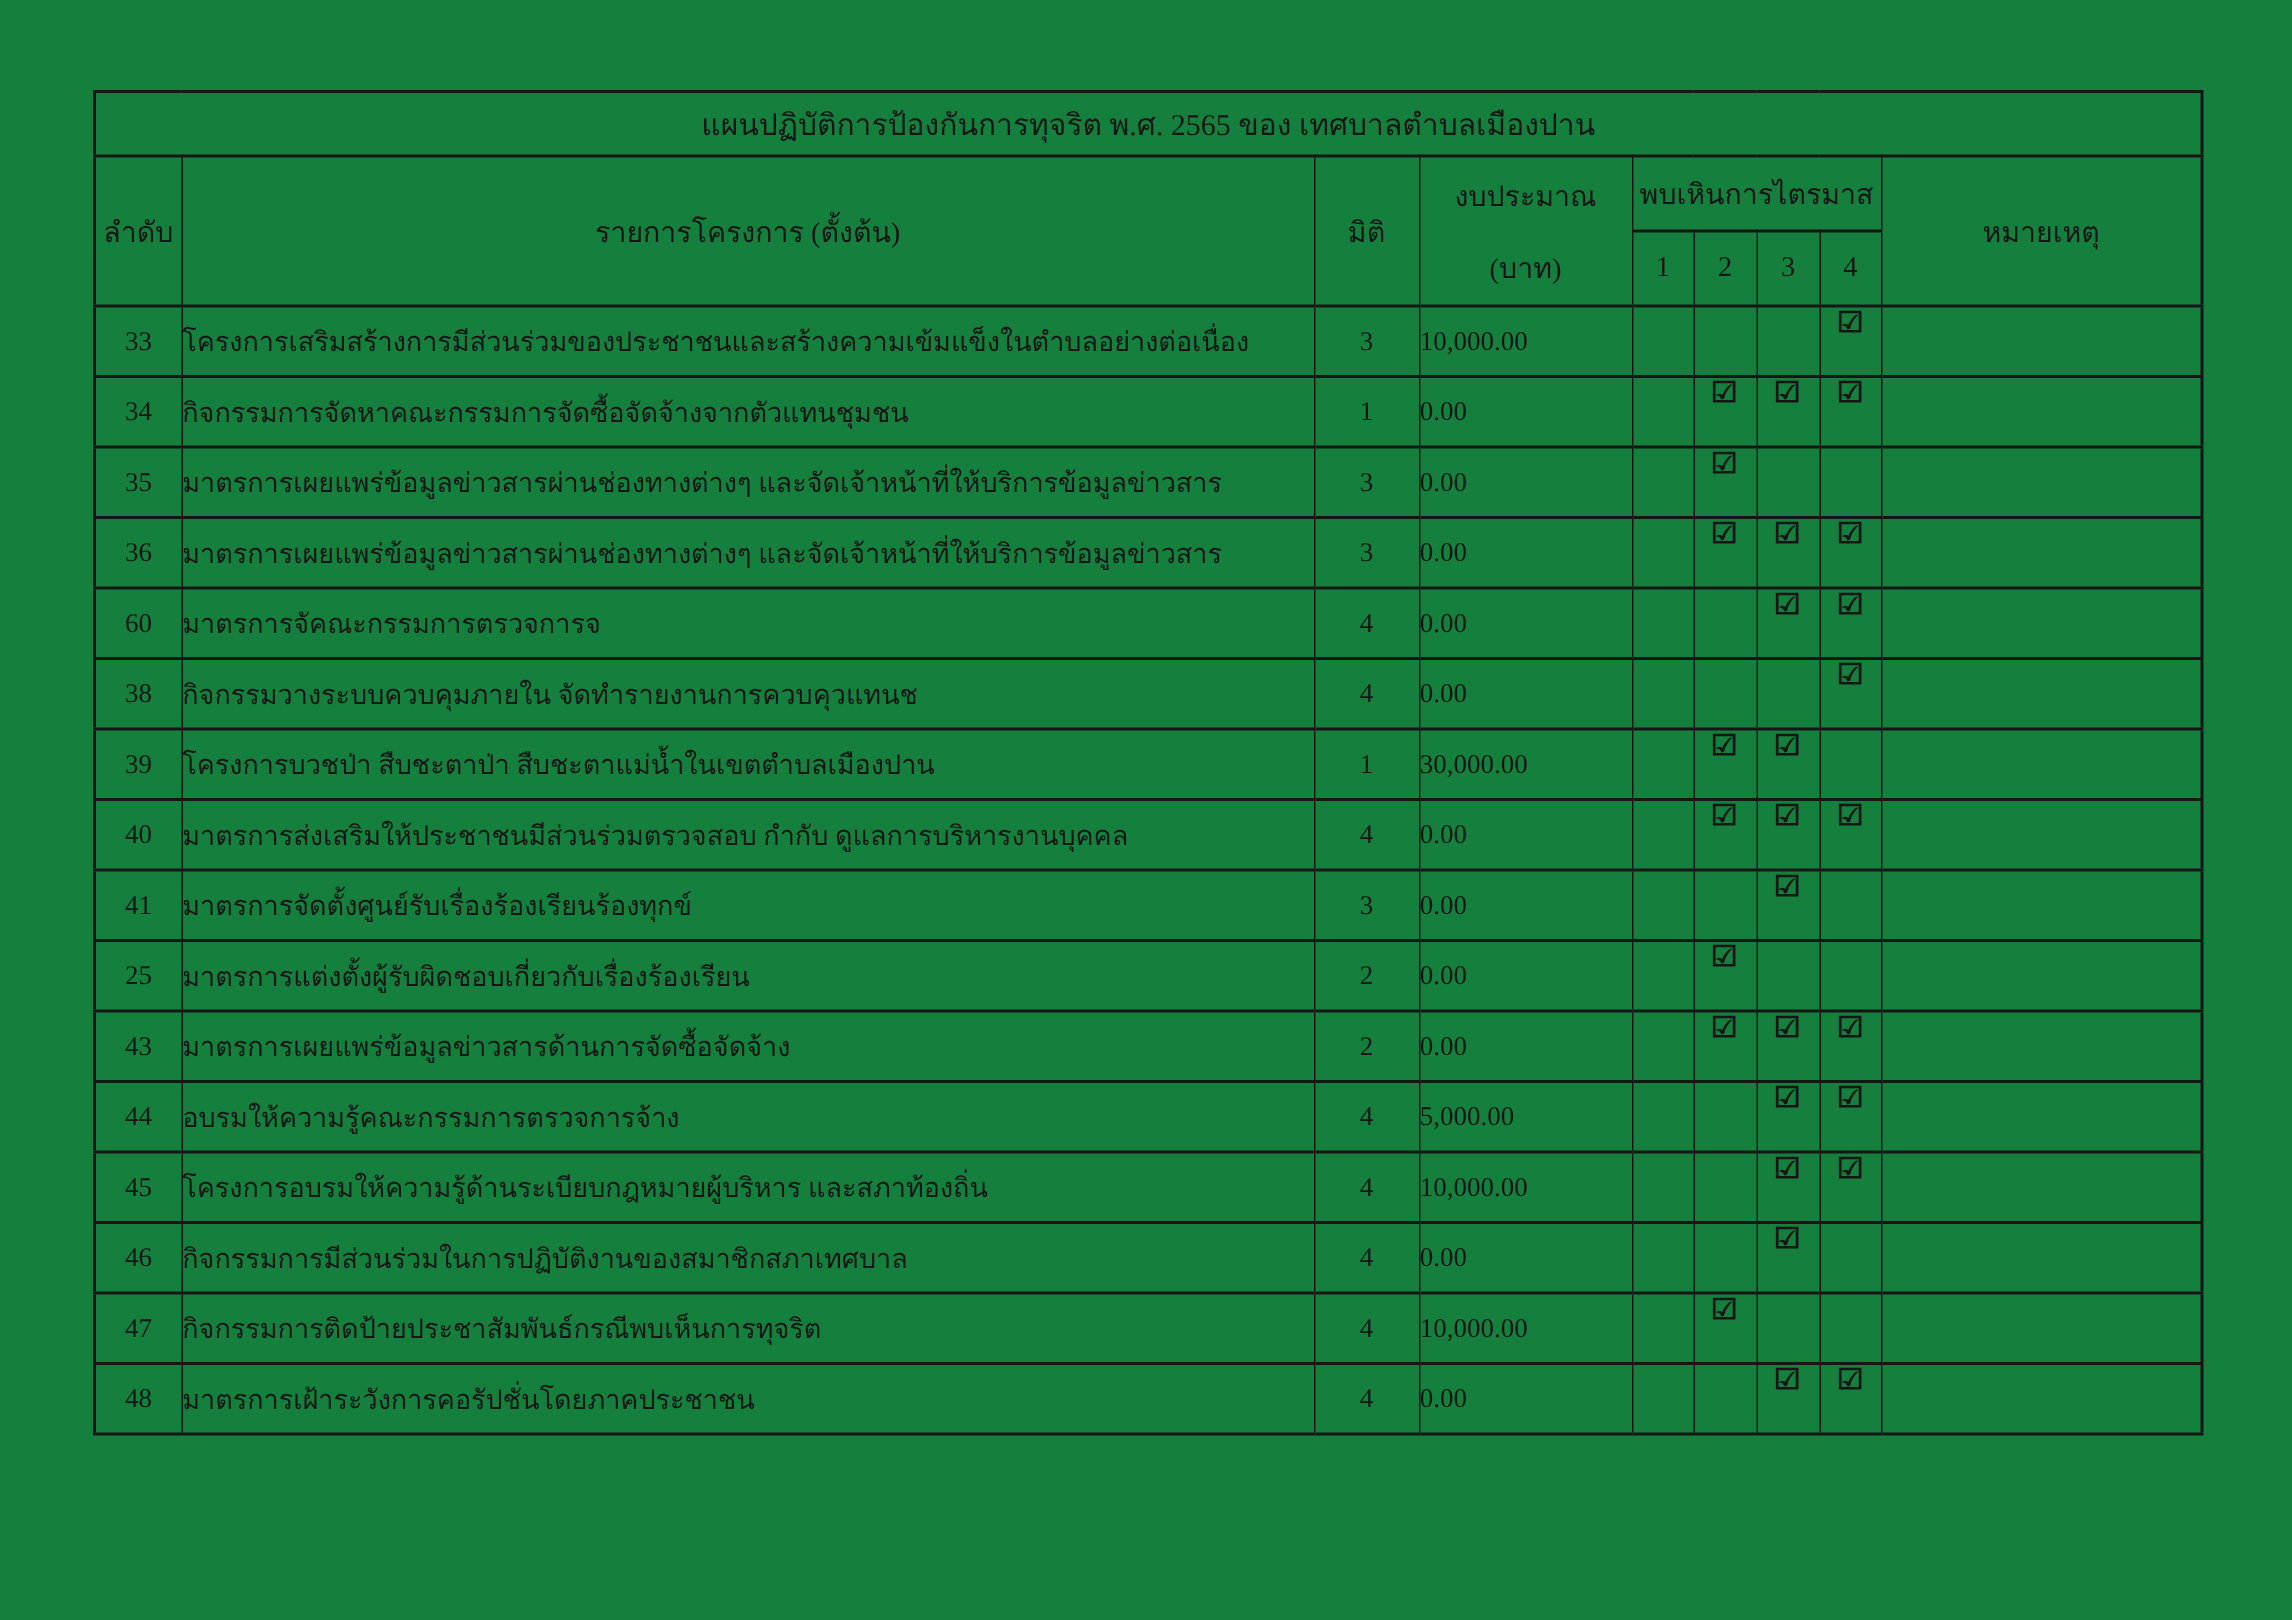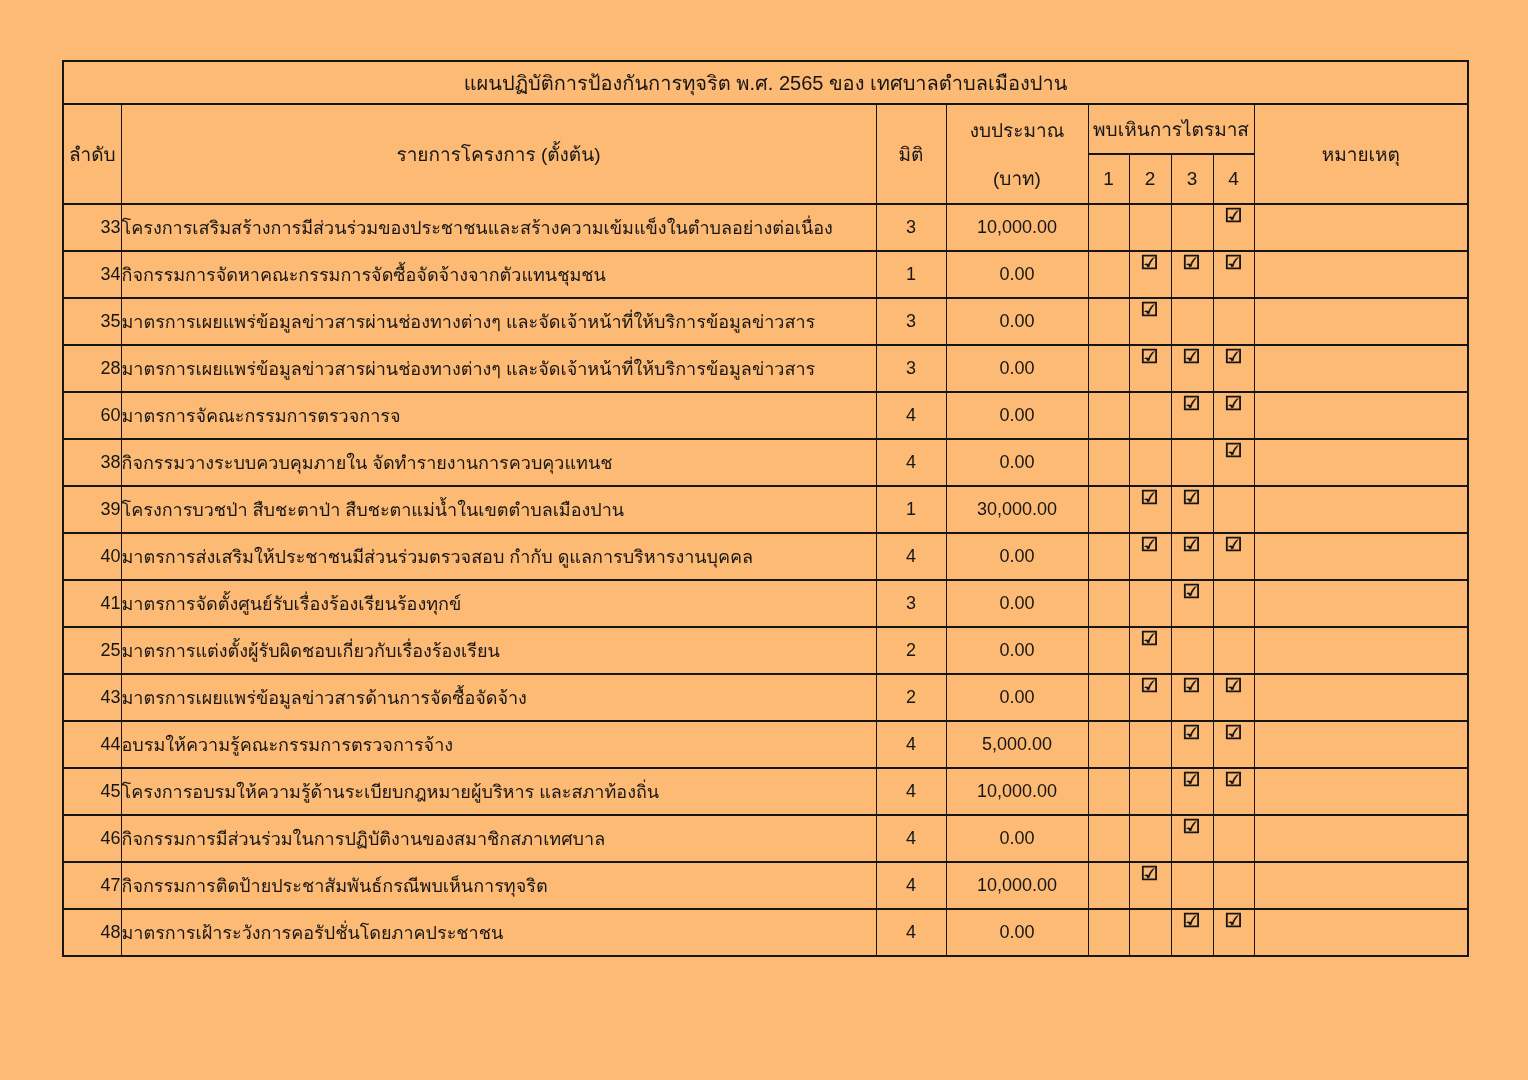--- a/index.html
+++ b/index.html
@@ -1,21 +1,21 @@
 <!DOCTYPE html>
 <html><head>
 <meta charset="utf-8">
 <style>
   html, body { margin:0; padding:0; background:#ffffff; }
   .page {
     position:relative;
     width:1528px;
     height:1080px;
-    background:#fdba74;
-    font-family:Liberation Sans, sans-serif;
+    background:#15803d;
+    font-family:Liberation Serif, serif;
     color:#161616;
     overflow:hidden;
   }
   table.plan {
     position:absolute;
     left:62px;
     top:60px;
     width:1405px;
     border-collapse:collapse;
     table-layout:fixed;
@@ -40,24 +40,24 @@
     border-bottom:3px solid #161616;
   }
   .hdr { font-size:19px; text-align:center; vertical-align:middle; }
   .hdr-row1 th { height:48px;margin-left:46px; }
   .hdr-row2 th { height:48px; }
   .budget-hdr > div {
     display:flex; flex-direction:column; justify-content:space-around;
     height:96px;
   }
   tbody td { height:45px; font-size:18px; }
-  td.c-no   { text-align:right; vertical-align:middle; padding-top:8px; }
+  td.c-no   { text-align:center; vertical-align:middle; padding-top:8px; }
   td.c-proj { text-align:left; vertical-align:middle; padding:8px 4px 0 6px; }
   td.c-dim  { text-align:center; vertical-align:middle; padding-top:8px; }
-  td.c-bud  { text-align:center; vertical-align:middle; padding:8px 10px 0 0; }
+  td.c-bud  { text-align:left; vertical-align:middle; padding:8px 10px 0 0; }
   td.c-q    { text-align:center; vertical-align:top; line-height:1; }
   td.c-rem  { vertical-align:middle; }
   .chk {
     display:inline-block;
     font-size:19px;
     font-weight:bold;
     margin-top:1px;
     transform:scaleX(1.05);
   }
 </style>
@@ -129,21 +129,21 @@
           <td class="c-proj">มาตรการเผยแพร่ข้อมูลข่าวสารผ่านช่องทางต่างๆ และจัดเจ้าหน้าที่ให้บริการข้อมูลข่าวสาร</td>
           <td class="c-dim">3</td>
           <td class="c-bud">0.00</td>
           <td class="c-q"></td>
           <td class="c-q"><span class="chk">☑</span></td>
           <td class="c-q"></td>
           <td class="c-q"></td>
           <td class="c-rem"></td>
         </tr>
         <tr>
-          <td class="c-no">28</td>
+          <td class="c-no">36</td>
           <td class="c-proj">มาตรการเผยแพร่ข้อมูลข่าวสารผ่านช่องทางต่างๆ และจัดเจ้าหน้าที่ให้บริการข้อมูลข่าวสาร</td>
           <td class="c-dim">3</td>
           <td class="c-bud">0.00</td>
           <td class="c-q"></td>
           <td class="c-q"><span class="chk">☑</span></td>
           <td class="c-q"><span class="chk">☑</span></td>
           <td class="c-q"><span class="chk">☑</span></td>
           <td class="c-rem"></td>
         </tr>
         <tr>

